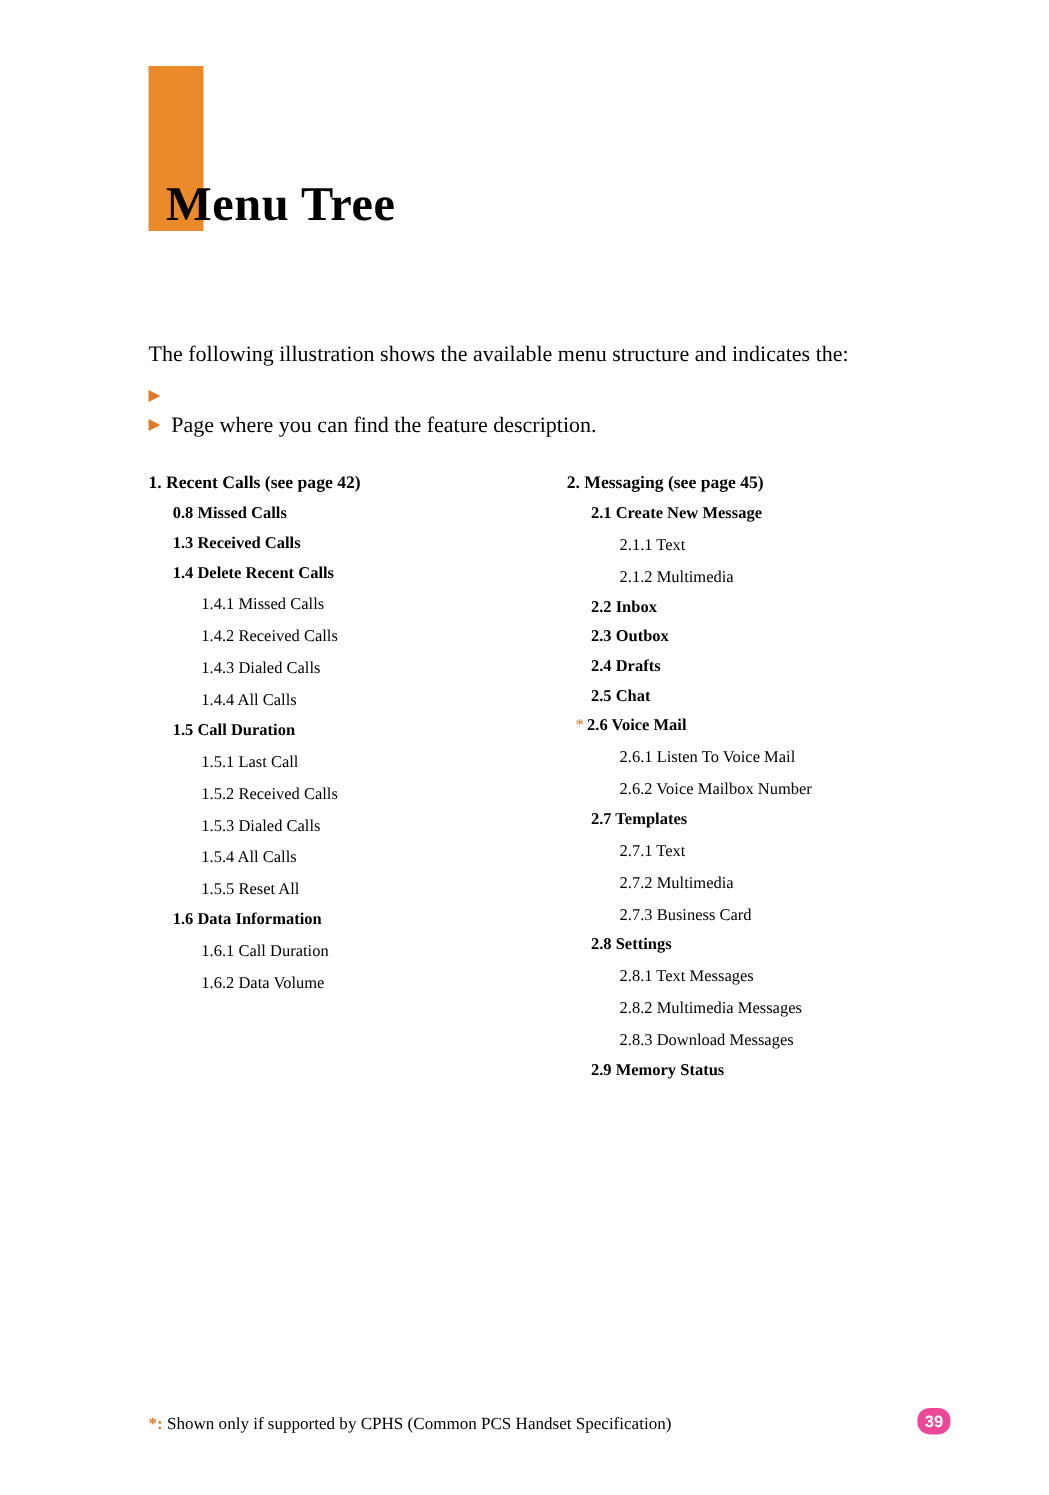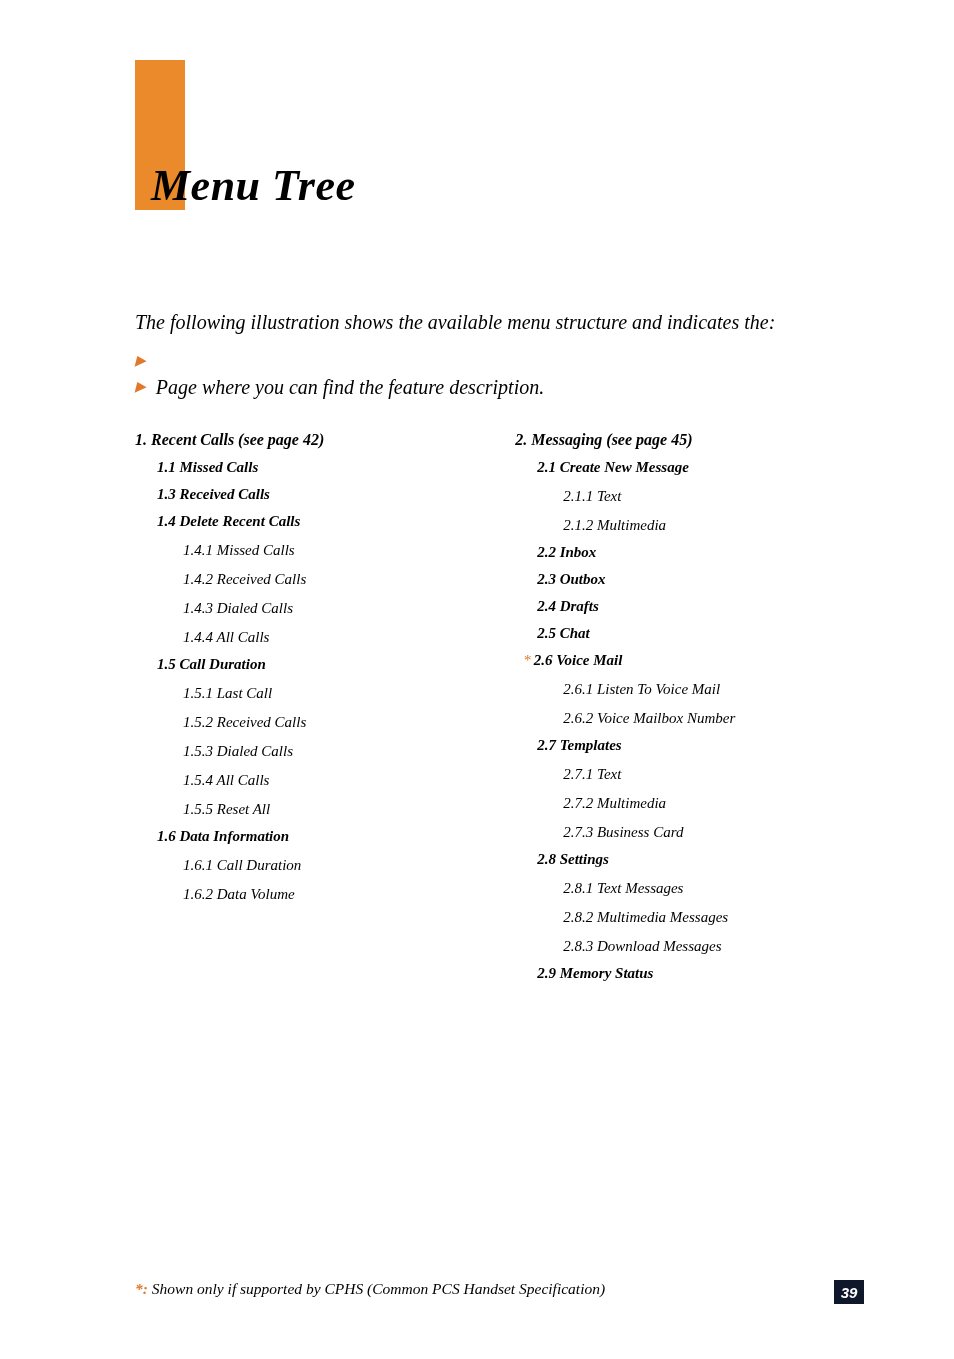--- a/index.html
+++ b/index.html
@@ -8,21 +8,20 @@
     font-family: "Times New Roman", Times, serif;
     background: #ffffff;
     color: #000000;
     width: 954px;
   }
   .page {
     padding: 100px 90px 40px 135px;
     box-sizing: border-box;
     position: relative;
     min-height: 1359px;
-    font-style: italic;
   }
   .orange-block {
     position: absolute;
     top: 60px;
     left: 135px;
     width: 50px;
     height: 150px;
     background: #ea8a2a;
   }
   .title {
@@ -93,39 +92,40 @@
     margin-top: 12px;
     font-size: 15px;
   }
   .footer {
     position: absolute;
     bottom: 55px;
     left: 135px;
     right: 90px;
     display: flex;
     justify-content: space-between;
-    align-items: flex-start;
+    align-items: flex-end;
     font-size: 15.5px;
     margin-top: 12px;
   }
   .footnote-star {
     color: #e07a2a;
     font-weight: bold;
   }
   .page-num {
-    background: #0f172a;
+    background: #ec4899;
     color: #ffffff;
     font-weight: bold;
     width: 30px;
     height: 24px;
     display: flex;
     align-items: center;
     justify-content: center;
     font-size: 15px;
     font-family: Arial, sans-serif;
+    border-radius: 11px;
   }
 </style>
 </head>
 <body>
 
 <div class="page">
   <div class="orange-block"></div>
   <div class="title">Menu Tree</div>
 
   <div class="intro">The following illustration shows the available menu structure and indicates the:</div>
@@ -137,21 +137,21 @@
     <div class="bullet-row">
       <span class="tri-icon">▶</span>
       <span>Page where you can find the feature description.</span>
     </div>
   </div>
 
   <div class="columns">
     <div class="col">
       <div class="section-head">1. Recent Calls (see page 42)</div>
       <div id="left-list">
-          <div class="lvl1">1.1 Missed Calls</div>
+          <div class="lvl1">0.8 Missed Calls</div>
           <div class="lvl1">1.3 Received Calls</div>
           <div class="lvl1">1.4 Delete Recent Calls</div>
           <div class="lvl2">1.4.1 Missed Calls</div>
           <div class="lvl2">1.4.2 Received Calls</div>
           <div class="lvl2">1.4.3 Dialed Calls</div>
           <div class="lvl2">1.4.4 All Calls</div>
           <div class="lvl1">1.5 Call Duration</div>
           <div class="lvl2">1.5.1 Last Call</div>
           <div class="lvl2">1.5.2 Received Calls</div>
           <div class="lvl2">1.5.3 Dialed Calls</div>

